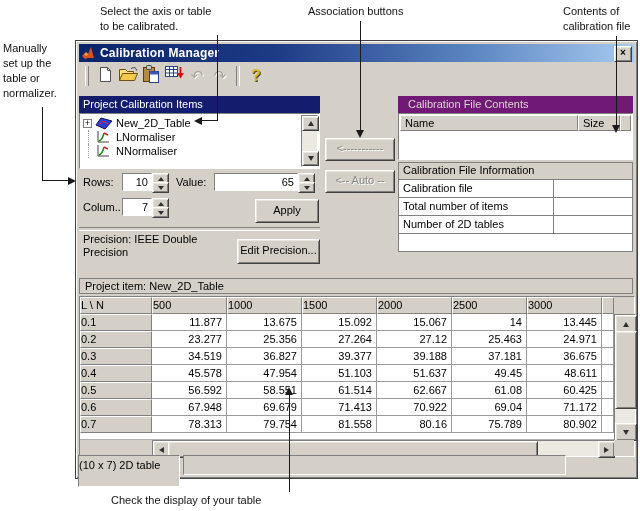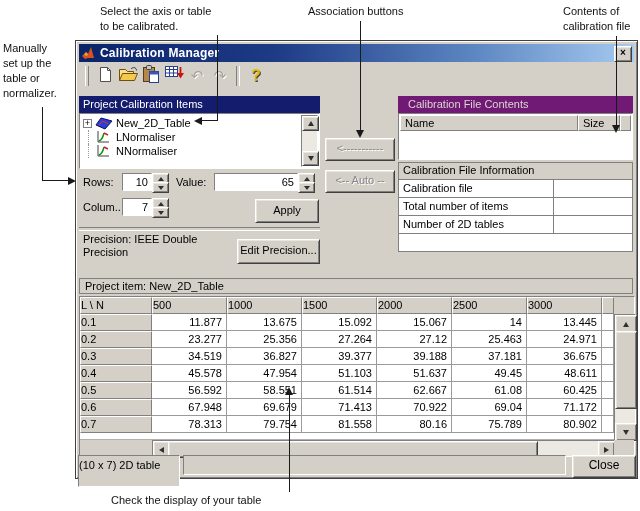--- a/index.html
+++ b/index.html
@@ -417,14 +417,13 @@
       <div class="hthumb bevel"></div>
       <div class="hs-btn bevel" style="right:0;">
           <span class="tri-right"></span>
         </div>
     </div>
     <div class="scroll-corner"></div>
   </div>
 
   <div class="status1 sunken">(10 x 7) 2D table</div>
   <div class="status2 sunken"></div>
-  <div class="btn bevel" style="left:496px;top:414px;width:62px;height:21px;line-height:19px;font-size:12px;">Close</div>
 </div>
 
 </body></html>

